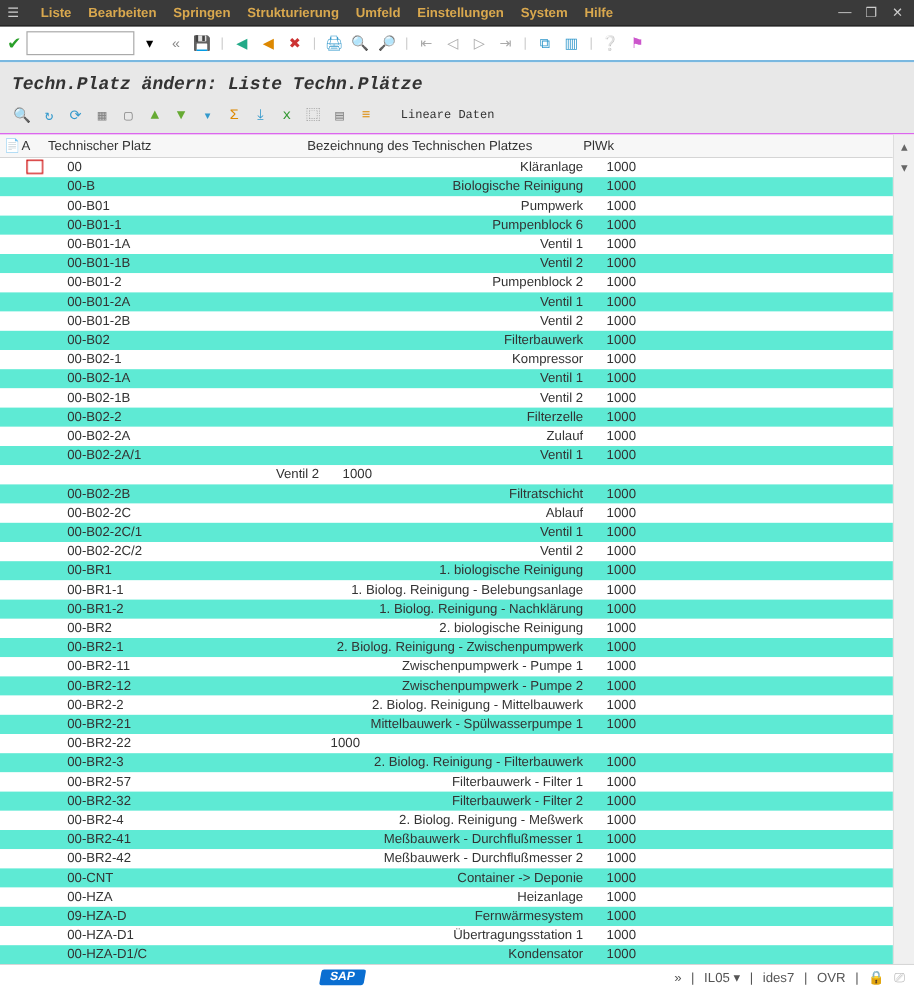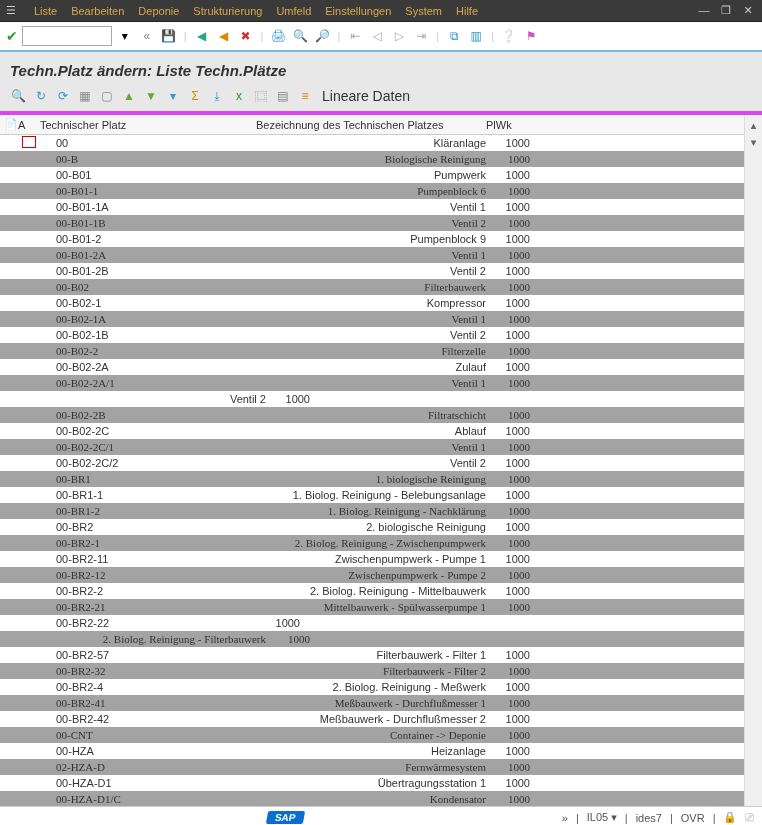--- a/index.html
+++ b/index.html
@@ -1,64 +1,64 @@
 <!DOCTYPE html>
 <html><head>
 <meta charset="utf-8">
 <style>
   * { box-sizing: border-box; margin: 0; padding: 0; }
   html, body { width: 762px; height: 825px; font-family: Arial, sans-serif; font-size: 11px; background: #fff; overflow: hidden; }
   .menubar { background: #3a3a3a; color: #d9a84e; height: 22px; display: flex; align-items: center; padding: 0 6px; justify-content: space-between; border-bottom: 1px solid #222; }
   .menubar-left { display: flex; gap: 14px; align-items: center; }
   .menubar-left .menu-icon { color: #ccc; margin-right: 4px; }
-  .menubar-item { cursor: pointer; }
+  .menubar-item { cursor: pointer; font-weight: bold; }
   .menubar-right { display: flex; gap: 6px; color: #ccc; }
   .winbtn { width: 16px; text-align: center; cursor: pointer; }
   .toolbar { height: 30px; display: flex; align-items: center; padding: 2px 6px; border-bottom: 2px solid #7ab8e0; gap: 4px; }
   .tb-check { color: #2aa02a; font-size: 14px; }
   .tb-input { height: 20px; width: 90px; border: 1px solid #aaa; padding: 0 2px; }
   .tb-sep { color: #ccc; margin: 0 2px; }
   .tb-ico { width: 18px; height: 18px; display: inline-flex; align-items: center; justify-content: center; font-size: 12px; cursor: pointer; }
-  .header-band { background: #e8e8e8; padding: 10px 10px 6px 10px; border-bottom: 4px solid #d946ef; }
+  .header-band { background: #e8e8e8; padding: 10px 10px 6px 10px; border-bottom: 1px solid #d946ef; font-family: Liberation Mono, monospace; }
   .page-title { font-size: 15px; font-style: italic; font-weight: bold; color: #333; margin-bottom: 8px; }
   .subtoolbar { display: flex; align-items: center; gap: 4px; flex-wrap: wrap; }
   .sub-ico { width: 18px; height: 18px; display:inline-flex; align-items:center; justify-content:center; font-size:12px; cursor:pointer; }
-  .lineare { font-size: 14px; color: #333; margin-left: 4px; cursor:pointer; }
+  .lineare { font-size: 10px; color: #333; margin-left: 16px; cursor:pointer; }
   .content { display: flex; height: calc(825px - 22px - 30px - 60px - 22px); }
   .grid-wrap { flex: 1; overflow: hidden; position: relative; }
   .grid-header { display: flex; background: #f7f7f7; border-bottom: 1px solid #ccc; height: 20px; align-items:center; font-weight: normal; color:#333; }
   .col-sel { width: 18px; padding-left:4px; }
   .col-a { width: 18px; }
   .col-tp { width: 220px; padding-left: 4px; }
   .col-desc { width: 230px; }
   .col-plwk { width: 50px; }
   .grid-body { overflow-y: auto; height: calc(100% - 20px); }
   .row { display:flex; height:16px; align-items:center; color:#333; }
   .row.even { background:#fff; }
-  .row.odd { background:#a3a3a3;font-family:Liberation Serif, serif; }
+  .row.odd { background:#5eead4; }
   .row .c-sel { width:18px; }
   .row .c-a { width:18px; }
   .row .c-tp { width:220px; padding-left: 20px; white-space:nowrap; overflow:hidden; }
   .row .c-desc { width:230px; white-space:nowrap; overflow:hidden;text-align:right; }
   .row .c-plwk { width:50px; text-align:right; padding-right:6px; }
   .first-flag { position:absolute; left:22px; top:21px; width:14px; height:12px; border:1px solid #c00; pointer-events:none; }
   .side-scroll { width: 18px; background:#f0f0f0; border-left:1px solid #ddd; display:flex; flex-direction:column; align-items:center; padding-top:4px; gap:4px; color:#666;}
   .statusbar { height:22px; border-top:1px solid #ccc; display:flex; align-items:center; justify-content:space-between; padding:0 8px; font-size:11px; color:#555;}
   .status-right { display:flex; align-items:center; gap:8px;}
   .sap-logo { background:#0a6ed1; color:#fff; font-weight:bold; font-size:10px; padding:1px 8px; border-radius:2px; transform: skewX(-10deg);}
 </style>
 </head>
 <body>
 
 <div class="menubar">
   <div class="menubar-left">
     <span class="menu-icon">☰</span>
     <span class="menubar-item">Liste</span>
     <span class="menubar-item">Bearbeiten</span>
-    <span class="menubar-item">Deponie</span>
+    <span class="menubar-item">Springen</span>
     <span class="menubar-item">Strukturierung</span>
     <span class="menubar-item">Umfeld</span>
     <span class="menubar-item">Einstellungen</span>
     <span class="menubar-item">System</span>
     <span class="menubar-item">Hilfe</span>
   </div>
   <div class="menubar-right">
     <span class="winbtn">—</span>
     <span class="winbtn">❐</span>
     <span class="winbtn">✕</span>
@@ -164,21 +164,21 @@
           <div class="c-sel"></div>
           <div class="c-a"></div>
           <div class="c-tp">00-B01-1B</div>
           <div class="c-desc">Ventil 2</div>
           <div class="c-plwk">1000</div>
         </div>
         <div class="row even">
           <div class="c-sel"></div>
           <div class="c-a"></div>
           <div class="c-tp">00-B01-2</div>
-          <div class="c-desc">Pumpenblock 9</div>
+          <div class="c-desc">Pumpenblock 2</div>
           <div class="c-plwk">1000</div>
         </div>
         <div class="row odd">
           <div class="c-sel"></div>
           <div class="c-a"></div>
           <div class="c-tp">00-B01-2A</div>
           <div class="c-desc">Ventil 1</div>
           <div class="c-plwk">1000</div>
         </div>
         <div class="row even">
@@ -336,20 +336,21 @@
         </div>
         <div class="row even">
           <div class="c-sel"></div>
           <div class="c-a"></div>
           <div class="c-tp">00-BR2-22</div>
           <div class="c-plwk">1000</div>
         </div>
         <div class="row odd">
           <div class="c-sel"></div>
           <div class="c-a"></div>
+          <div class="c-tp">00-BR2-3</div>
           <div class="c-desc">2. Biolog. Reinigung - Filterbauwerk</div>
           <div class="c-plwk">1000</div>
         </div>
         <div class="row even">
           <div class="c-sel"></div>
           <div class="c-a"></div>
           <div class="c-tp">00-BR2-57</div>
           <div class="c-desc">Filterbauwerk - Filter 1</div>
           <div class="c-plwk">1000</div>
         </div>
@@ -391,21 +392,21 @@
         <div class="row even">
           <div class="c-sel"></div>
           <div class="c-a"></div>
           <div class="c-tp">00-HZA</div>
           <div class="c-desc">Heizanlage</div>
           <div class="c-plwk">1000</div>
         </div>
         <div class="row odd">
           <div class="c-sel"></div>
           <div class="c-a"></div>
-          <div class="c-tp">02-HZA-D</div>
+          <div class="c-tp">09-HZA-D</div>
           <div class="c-desc">Fernwärmesystem</div>
           <div class="c-plwk">1000</div>
         </div>
         <div class="row even">
           <div class="c-sel"></div>
           <div class="c-a"></div>
           <div class="c-tp">00-HZA-D1</div>
           <div class="c-desc">Übertragungsstation 1</div>
           <div class="c-plwk">1000</div>
         </div>

